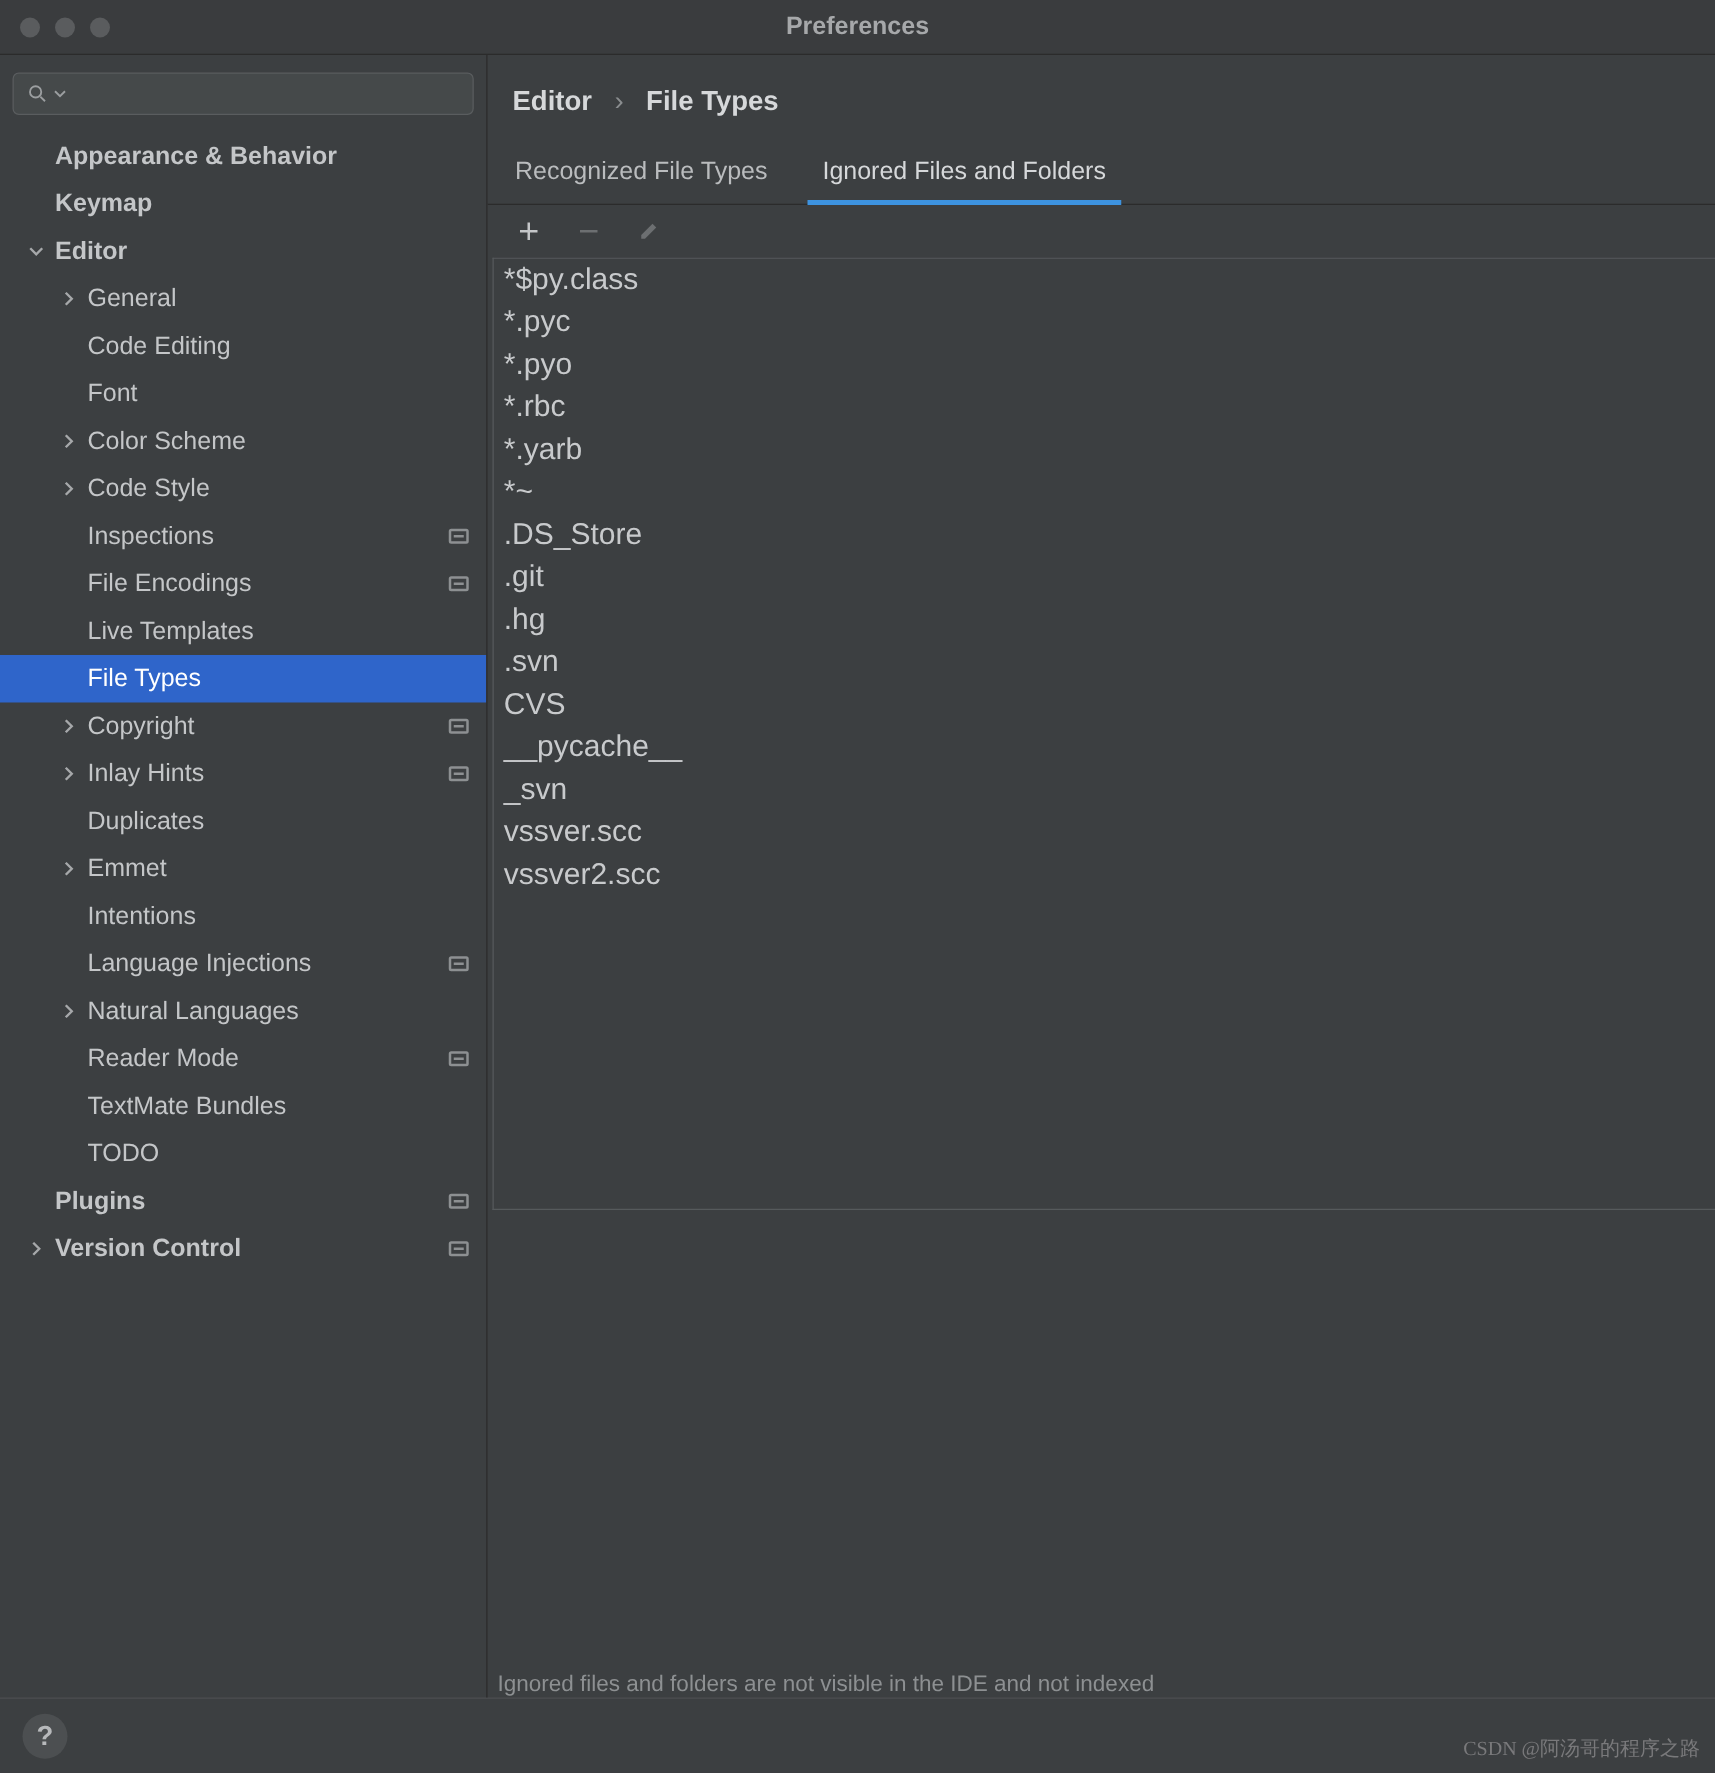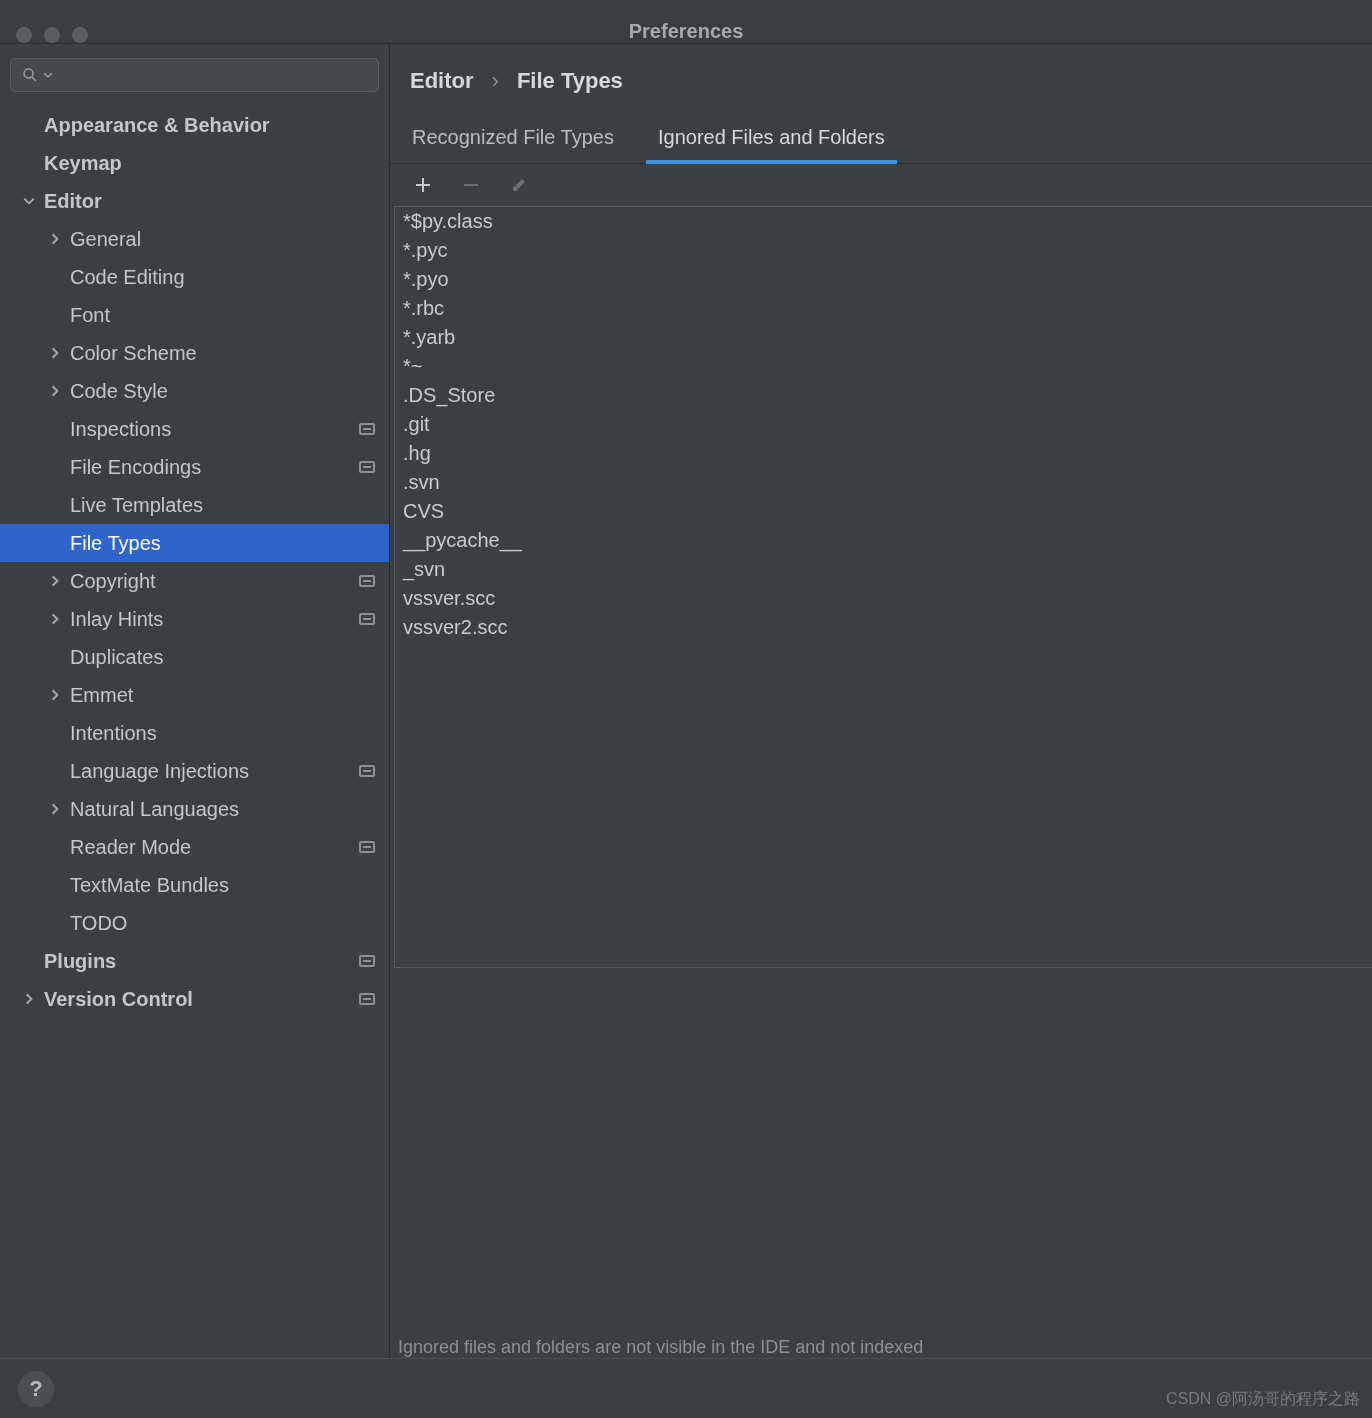--- a/index.html
+++ b/index.html
@@ -11,21 +11,21 @@
     width: 1372px;
     height: 1418px;
     overflow: hidden;
     position: relative;
   }
   
   .titlebar {
     height: 44px;
     background: #3a3c3e;
     display: flex;
-    align-items: flex-end;
+    align-items: center;
     position: relative;
     border-bottom: 1px solid #2b2b2b;
   }
   .traffic {
     display: flex;
     gap: 12px;
     padding-left: 16px;
   }
   .traffic span {
     width: 16px; height: 16px; border-radius: 50%;
@@ -160,21 +160,21 @@
   .tool-btn.disabled { color: #6c6f71; cursor: default; }
   .list-wrap { padding: 0 0 0 4px; flex: 1; overflow: hidden; }
   .list {
     border: 1px solid #565a5c;
     border-right: none;
     height: 762px;
     overflow: auto;
     background: #3c3f41;
   }
   .list-row {
-    font-size: 20px;
+    font-size: 24px;
     color: #c8cacc;
     padding: 3px 8px;
     font-family: -apple-system, Arial, sans-serif;
   }
   .hint {
     font-size: 18px;
     color: #8d9092;
     padding: 18px 20px 0 8px;
   }
   
@@ -193,20 +193,21 @@
     display: flex; align-items: center; justify-content: center;
     font-size: 22px; font-weight: 700;
     color: #b7b9bb;
     cursor: pointer;
   }
   .watermark {
     position: absolute;
     right: 12px; bottom: 8px;
     font-size: 16px;
     color: #79797b;
+    font-family: Liberation Serif, serif;
   }
 </style>
 </head>
 <body>
 
 <div class="titlebar">
   <div class="traffic">
     <span></span>
     <span></span>
     <span></span>

